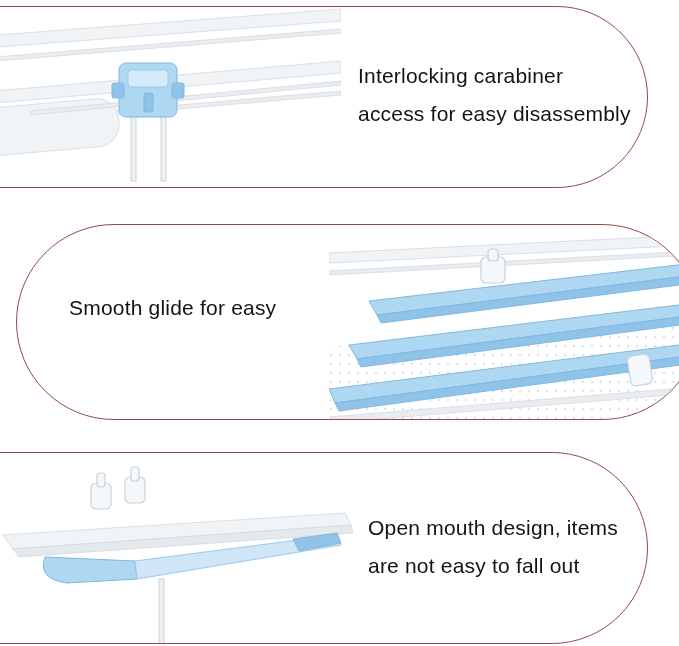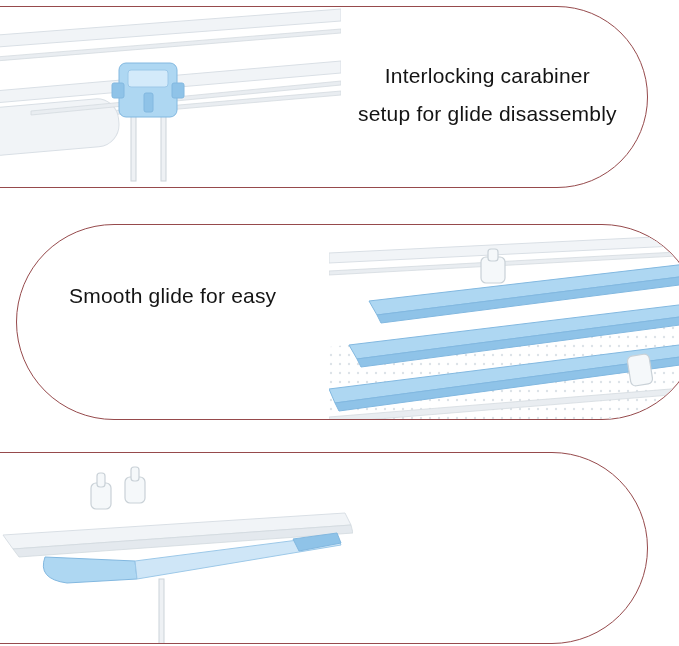--- a/index.html
+++ b/index.html
@@ -3,42 +3,41 @@
 <meta charset="utf-8">
 <style>
   html, body { margin: 0; padding: 0; background: #ffffff; }
   .canvas {
     position: relative;
     width: 679px;
     height: 646px;
     overflow: hidden;
     background: #ffffff;
     font-family: "Liberation Sans", sans-serif;
-    text-align: center;
   }
   .capsule {
     position: absolute;
     background: #ffffff;
     border: 1.5px solid var(--border, #964a4c);
     overflow: hidden;
     box-sizing: border-box;
   }
   .capsule-1 { left: -160px; top: 6px;   width: 808px; height: 182px; border-radius: 92px; }
   .capsule-2 { left: 16px;   top: 224px; width: 684px; height: 196px; border-radius: 98px; }
   .capsule-3 { left: -160px; top: 452px; width: 808px; height: 192px; border-radius: 96px; }
 
   .caption {
     position: absolute;
     font-size: 21px;
     color: var(--text, #141414);
     letter-spacing: 0.2px;
   }
   .caption .line { line-height: 38px; white-space: nowrap; }
   .caption-1 { left: 517px; top: 50px; }
-  .caption-2 { left: 52px;  top: 52px; }
+  .caption-2 { left: 52px;  top: 64px; }
   .caption-3 { left: 527px; top: 56px; }
 
   .photo { position: absolute; }
   .photo svg { width: 100%; height: 100%; display: block; }
   .photo-1 { left: 130px; top: 0;   width: 370px; height: 182px; }
   .photo-2 { left: 312px; top: 2px; width: 366px; height: 196px; }
   .photo-3 { left: 148px; top: 2px; width: 364px; height: 190px; }
 
   
   .plastic      { fill: var(--plastic, #f1f4f7); stroke: var(--plastic_line, #d9dfe5); stroke-width: 1; }
@@ -76,21 +75,21 @@
           <rect class="blue-strong" x="0" y="0" width="58" height="54" rx="7"></rect>
           <rect class="blue-light" x="9" y="7" width="40" height="17" rx="3"></rect>
           <rect class="blue-mid" x="-7" y="20" width="12" height="15" rx="2"></rect>
           <rect class="blue-mid" x="53" y="20" width="12" height="15" rx="2"></rect>
           <rect class="blue-mid" x="25" y="30" width="9" height="19" rx="2"></rect>
         </g>
       </svg>
     </div>
     <div class="caption caption-1">
       <div class="line">Interlocking carabiner</div>
-      <div class="line">setup for glide disassembly</div>
+      <div class="line">access for easy disassembly</div>
     </div>
   </section>
 
   <section class="capsule capsule-2">
     <div class="caption caption-2">
       <div class="line">Smooth glide for easy</div>
     </div>
     <div class="photo photo-2">
       <svg viewBox="0 0 366 196" preserveAspectRatio="none">
         <defs>
@@ -139,15 +138,19 @@
         <g>
           <path class="blue-strong" d="M56,102 q-8,22 22,26 l70,-4 l-2,-18 z"></path>
           <polygon class="blue-light2" points="146,106 348,80 352,90 148,124"></polygon>
           <polygon class="blue-mid" points="304,84 348,78 352,88 310,96"></polygon>
         </g>
         <g>
           <rect class="rod" x="170" y="124" width="5" height="66"></rect>
         </g>
       </svg>
     </div>
+    <div class="caption caption-3">
+      <div class="line">Open mouth design, items</div>
+      <div class="line">are not easy to fall out</div>
+    </div>
   </section>
 
 </div>
 
 </body></html>

